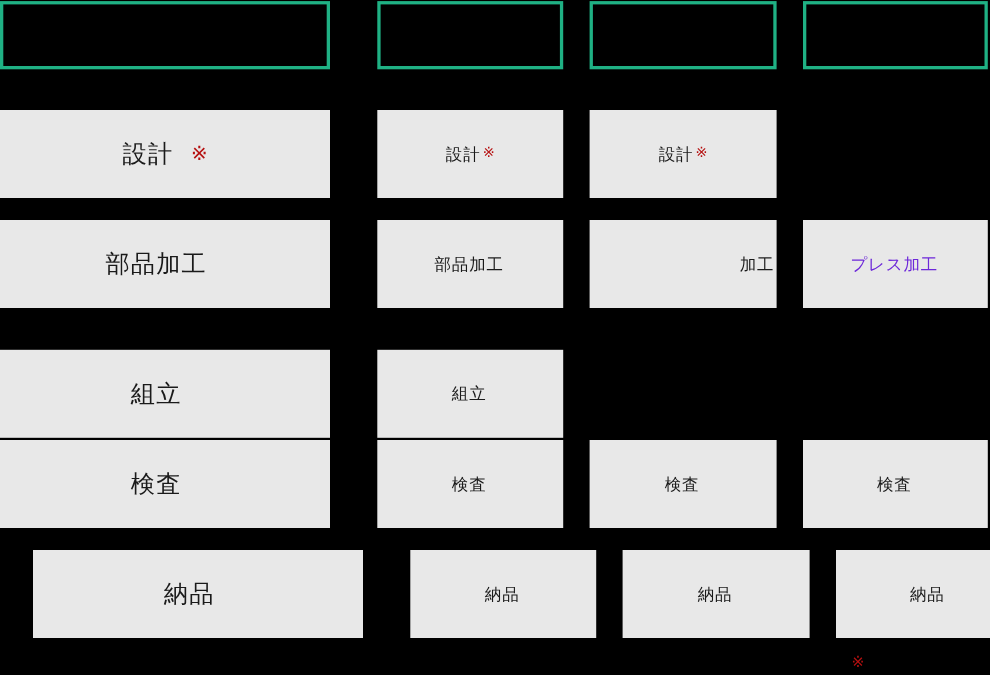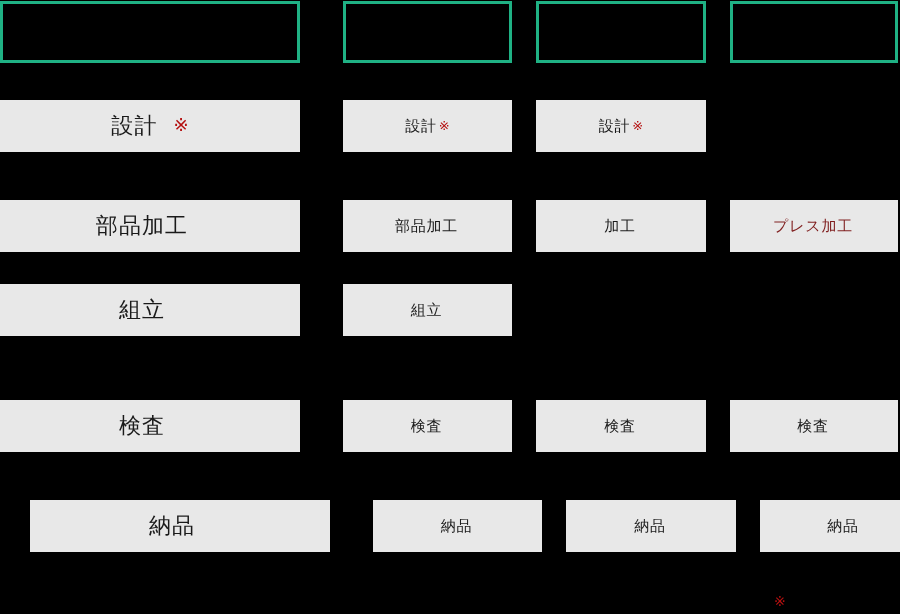--- a/index.html
+++ b/index.html
@@ -49,21 +49,21 @@
 
   .col-1 { left: 0px;   width: 300px; }
   .col-2 { left: 343px; width: 169px; }
   .col-3 { left: 536px; width: 170px; }
   .col-4 { left: 730px; width: 168px; }
 
   
   .cell {
     position: absolute;
     box-sizing: border-box;
-    height: 52px;
+    height: 80px;
     display: flex;
     align-items: center;
     justify-content: center;
   }
   .cell.filled {
     background: #e8e8e8;
   }
   .cell.empty {
     background: transparent;
   }
@@ -92,21 +92,21 @@
   .col-3 .mark,
   .col-4 .mark {
     font-size: 13px;
     margin-left: 2px;
     position: relative;
     top: -1px;
   }
 
   .row-1 { top: 100px; }
   .row-2 { top: 200px; }
-  .row-3 { top: 284px; justify-content: center; }
+  .row-3 { top: 318px; justify-content: center; }
   .row-4 { top: 400px; }
   .row-5 { top: 500px; margin-left: 30px; }
 
   
   #footnote-mark {
     position: absolute;
     left: 774px;
     top: 594px;
     color: #b51010;
     font-size: 14px;
@@ -149,26 +149,26 @@
   </div>
 
   <div class="cell col-1 row-2 filled" style="background: rgb(232, 232, 232);">
     <span class="cell-label" style="color: rgb(26, 26, 26);">部品加工</span>
     <span class="mark" style="color: rgb(181, 16, 16);"></span>
   </div>
   <div class="cell col-2 row-2 filled" style="background: rgb(232, 232, 232);">
     <span class="cell-label" style="color: rgb(26, 26, 26);">部品加工</span>
     <span class="mark" style="color: rgb(181, 16, 16);"></span>
   </div>
-  <div class="cell col-3 row-2 filled" style="background: rgb(232, 232, 232);">
+  <div class="cell col-3 row-2 filled" style="background: rgb(232, 232, 232); justify-content: flex-end;">
     <span class="cell-label" style="color: rgb(26, 26, 26);">加工</span>
     <span class="mark" style="color: rgb(181, 16, 16);"></span>
   </div>
   <div class="cell col-4 row-2 filled" style="background: rgb(232, 232, 232);">
-    <span class="cell-label" style="color: #7f1d1d;">プレス加工</span>
+    <span class="cell-label" style="color: #6d28d9;">プレス加工</span>
     <span class="mark" style="color: rgb(181, 16, 16);"></span>
   </div>
 
   <div class="cell col-1 row-3 filled" style="background: rgb(232, 232, 232);">
     <span class="cell-label" style="color: rgb(26, 26, 26);">組立</span>
     <span class="mark" style="color: rgb(181, 16, 16);"></span>
   </div>
   <div class="cell col-2 row-3 filled" style="background: rgb(232, 232, 232);">
     <span class="cell-label" style="color: rgb(26, 26, 26);">組立</span>
     <span class="mark" style="color: rgb(181, 16, 16);"></span>

